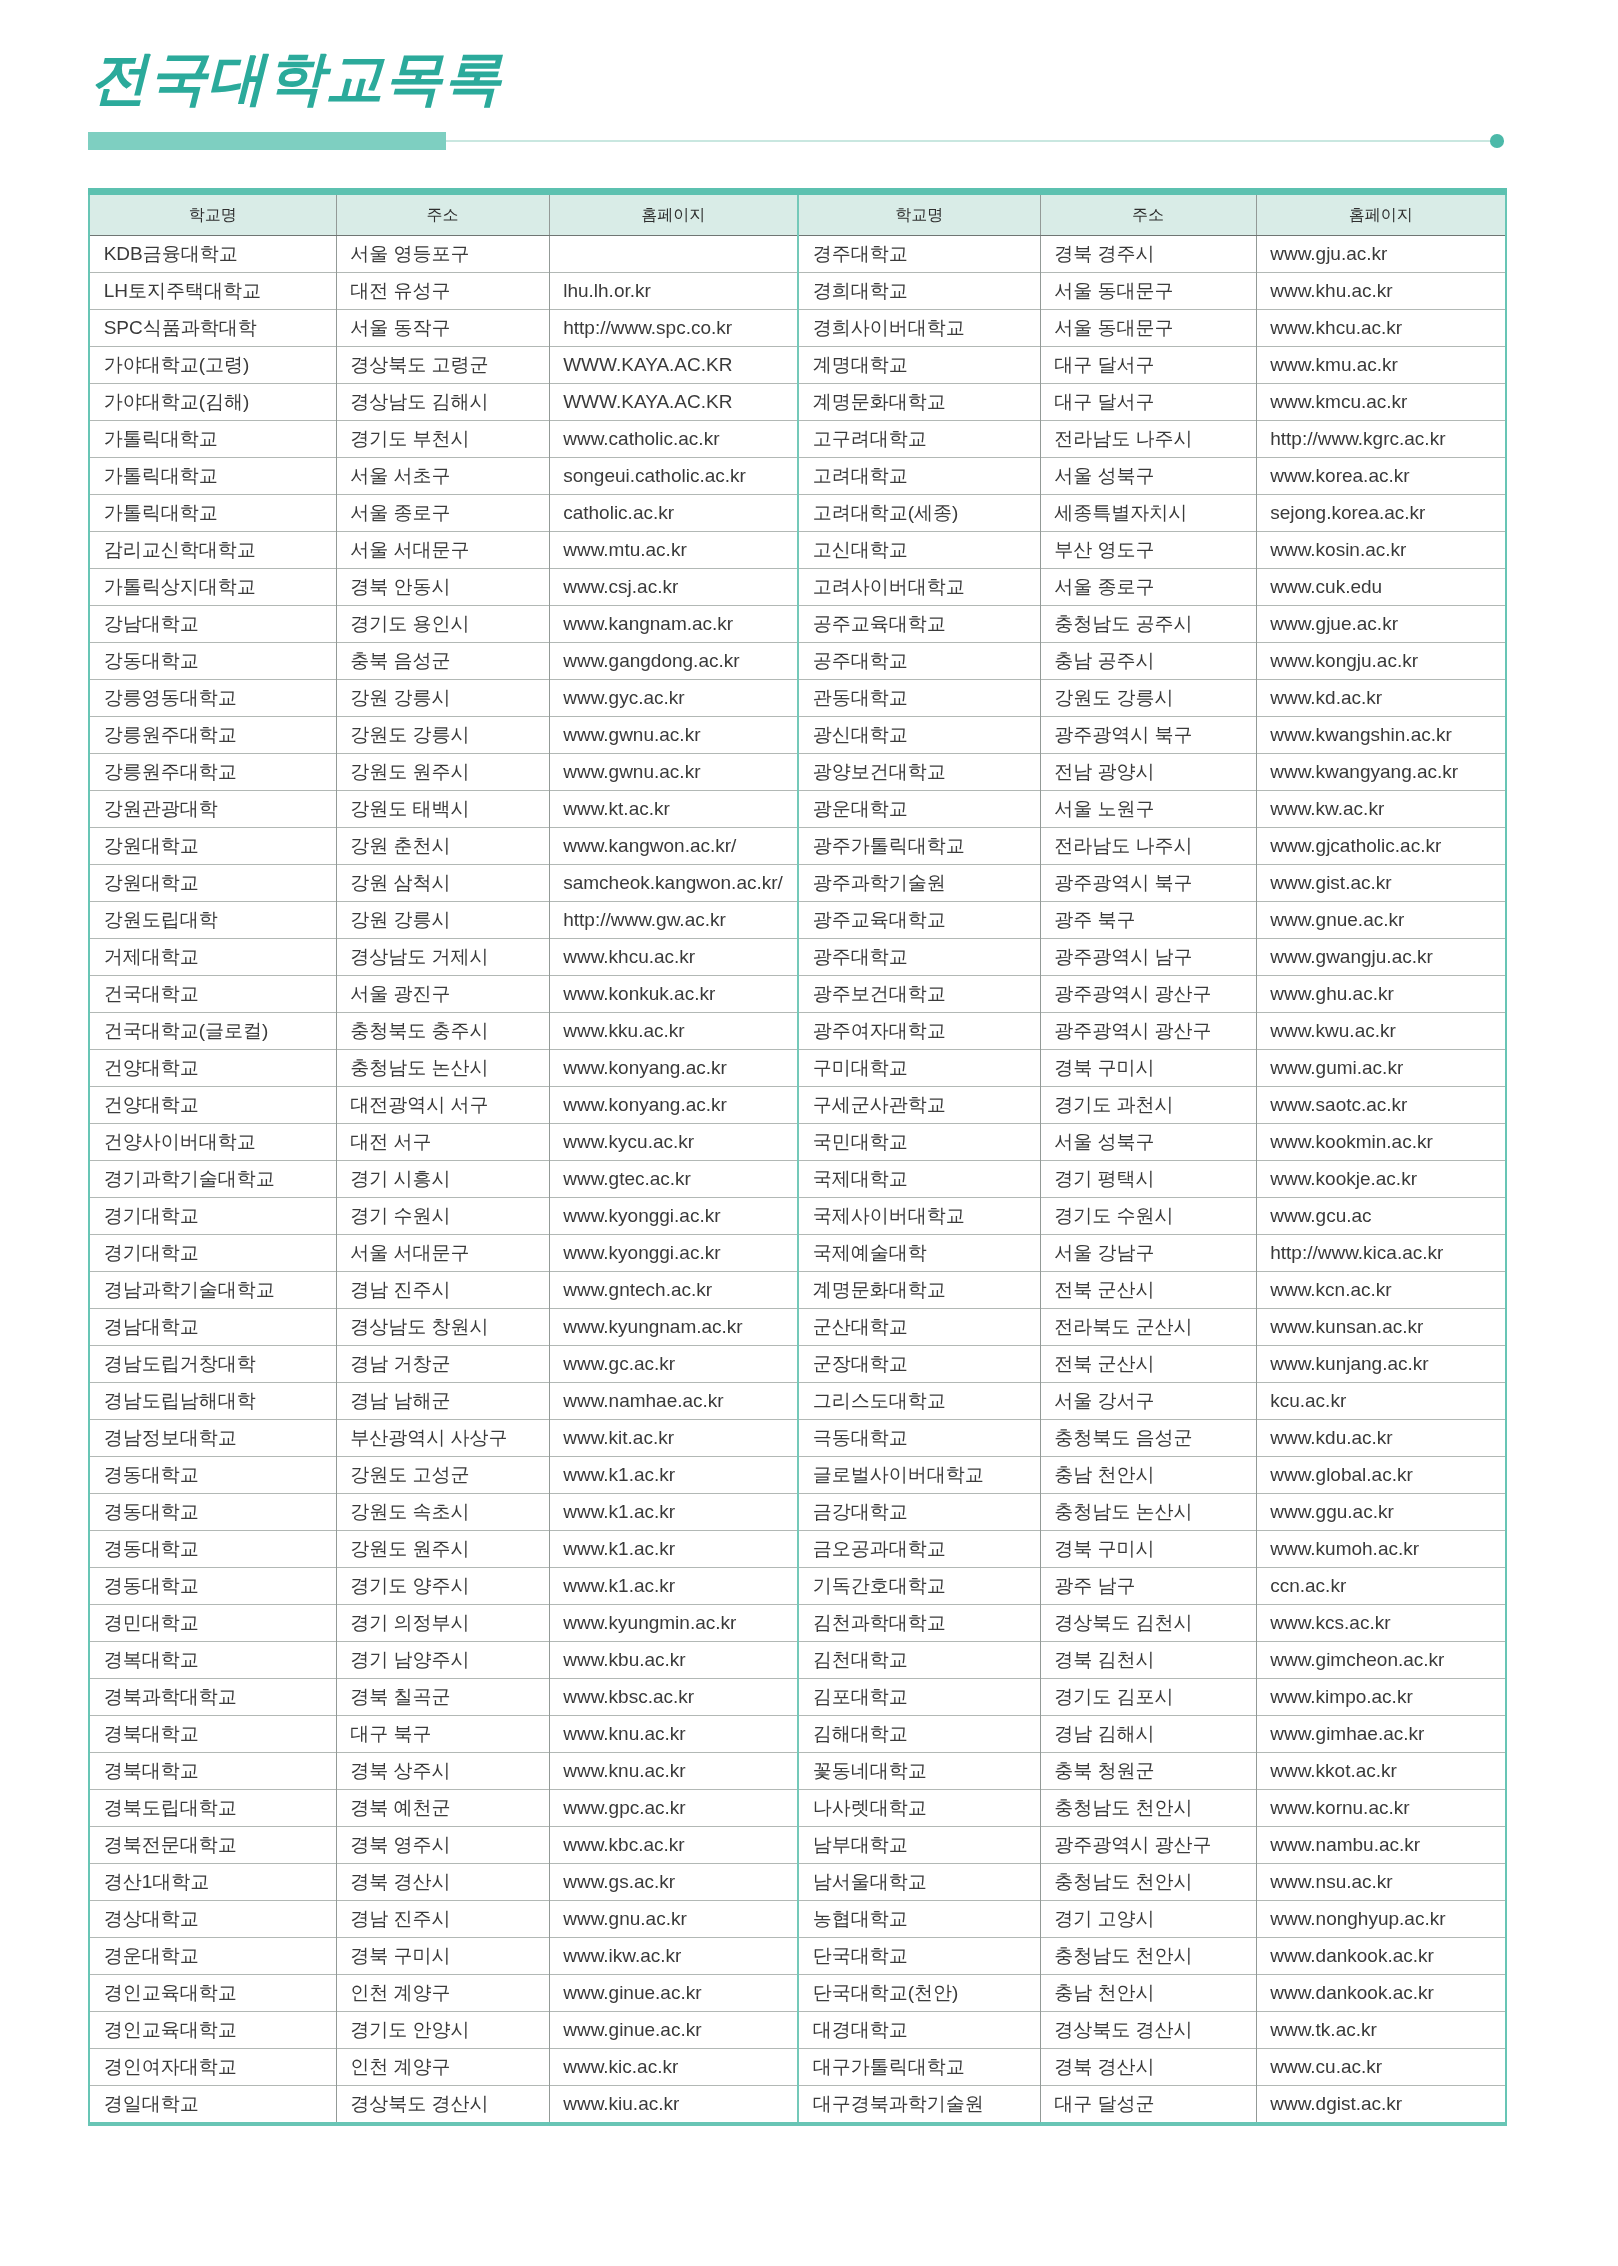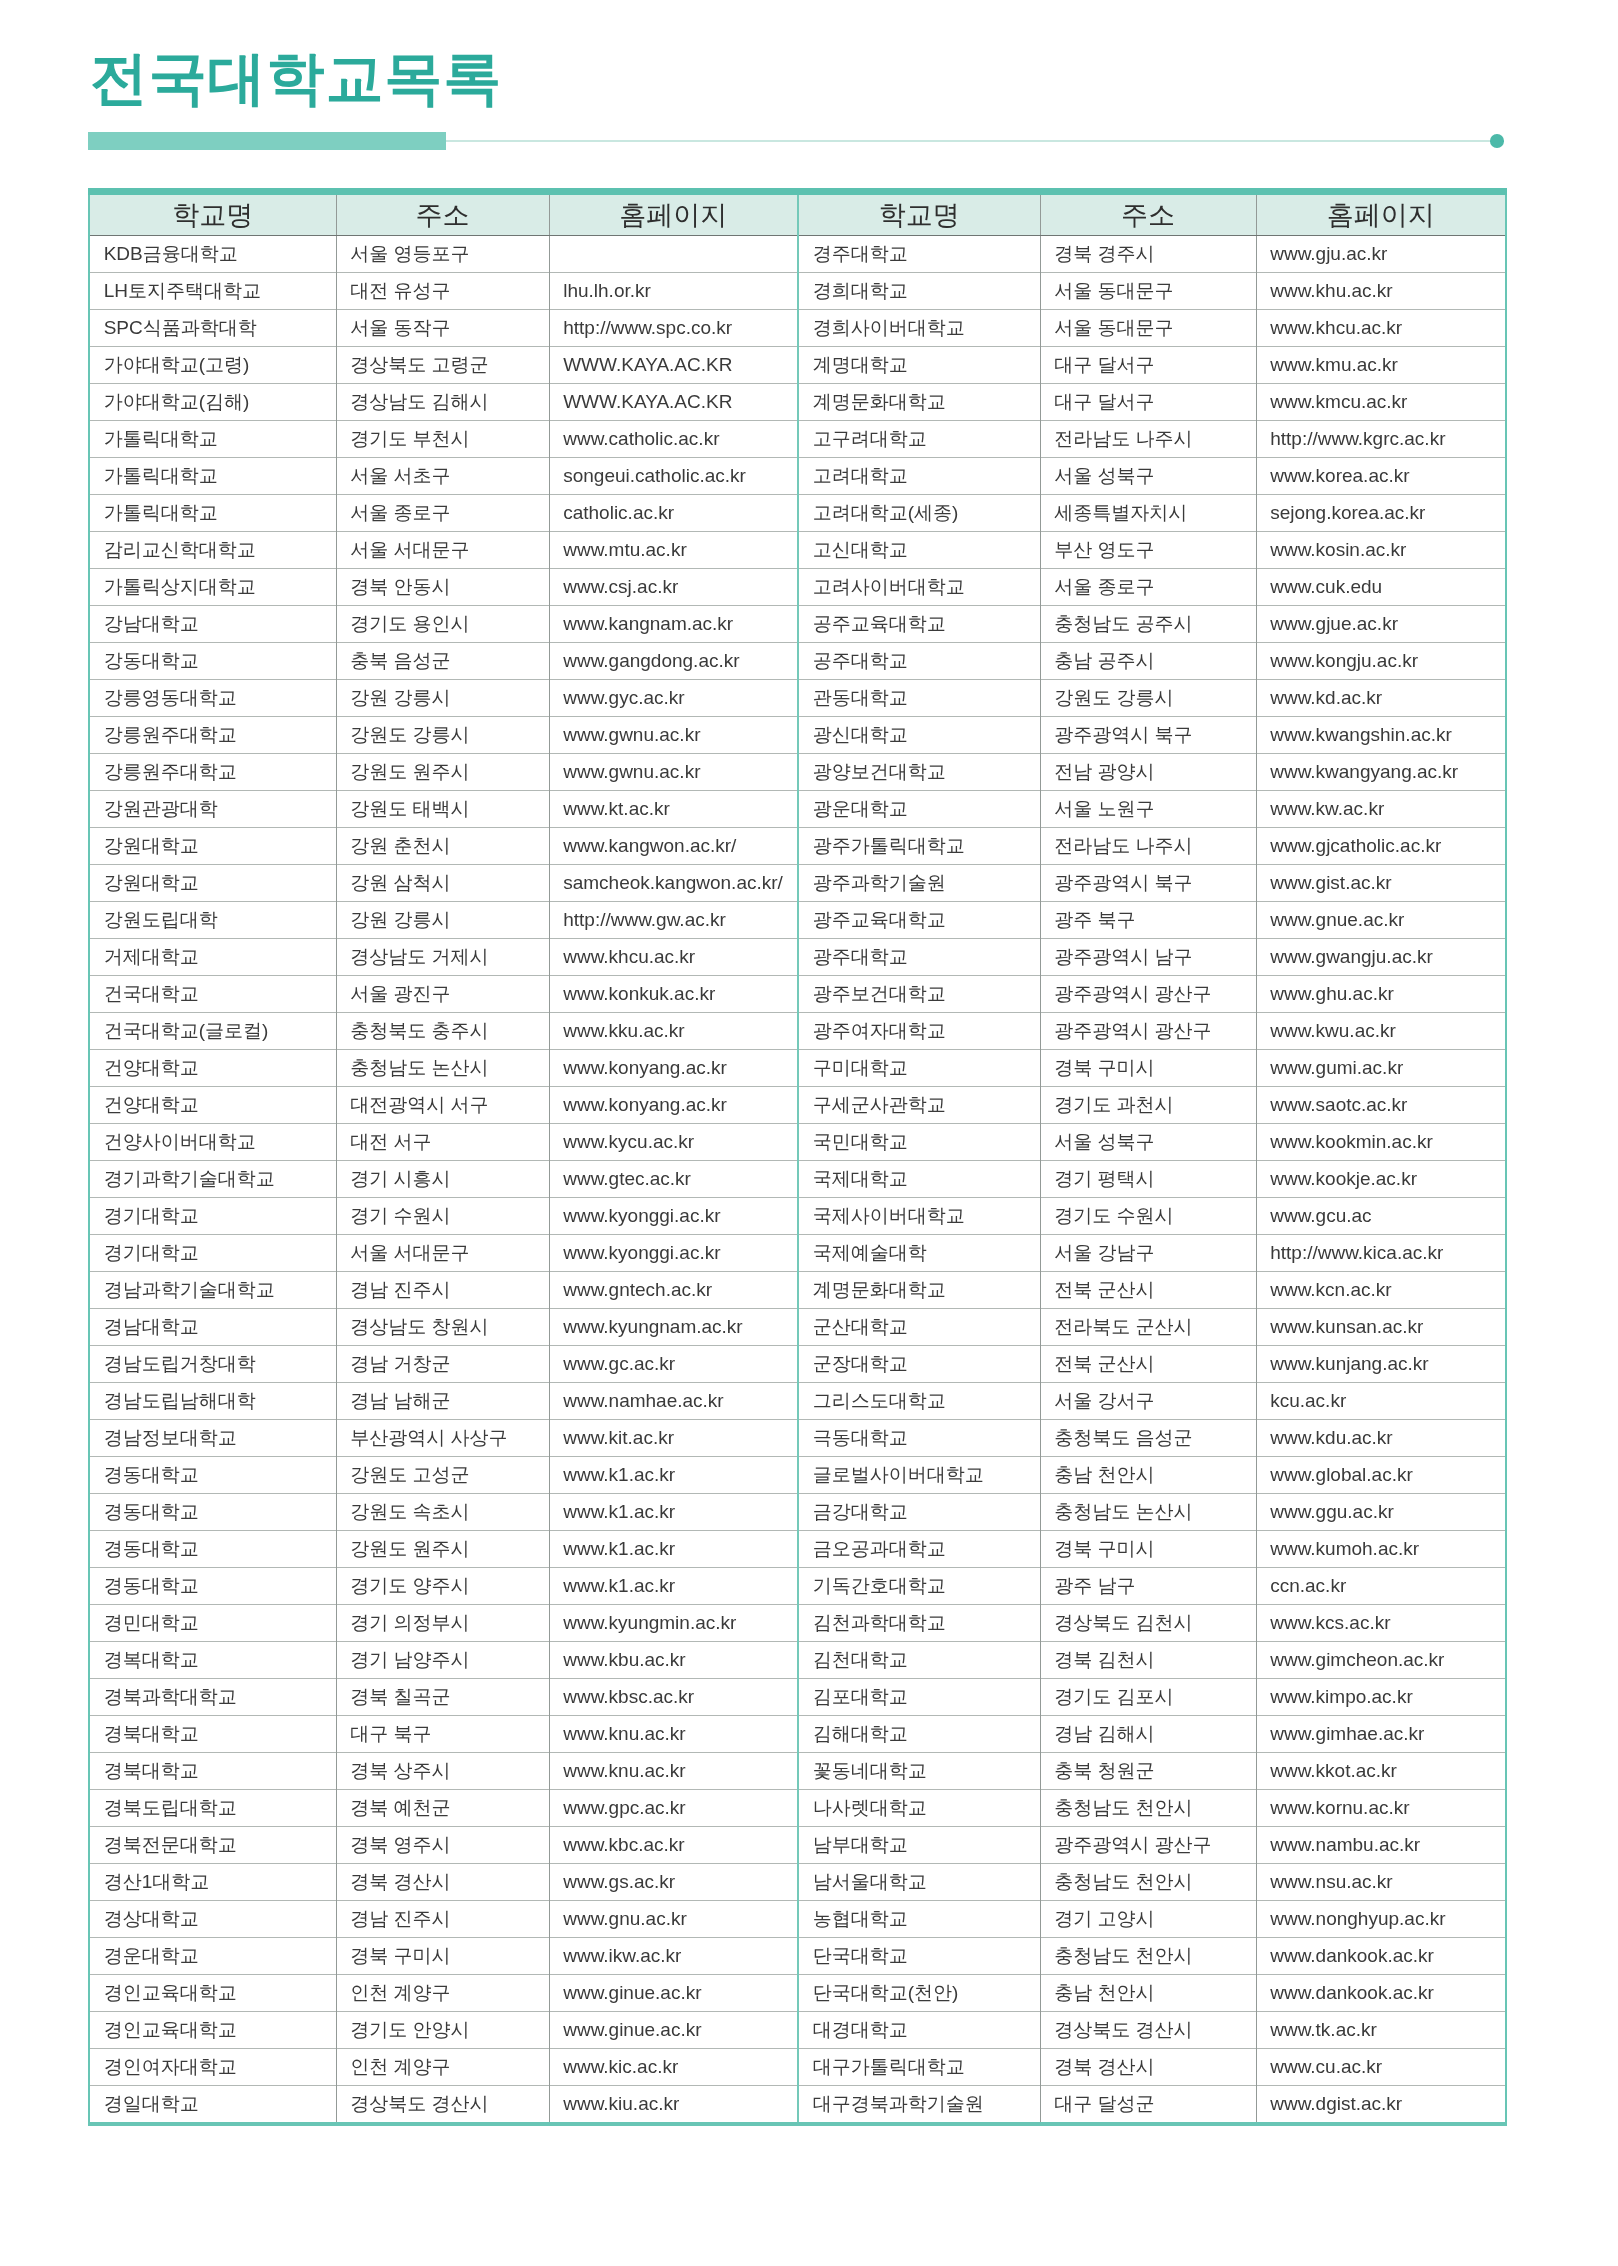--- a/index.html
+++ b/index.html
@@ -5,39 +5,39 @@
   html,body { margin:0; padding:0; }
   body {
     width:1618px; height:2266px; background:#ffffff; position:relative;
     font-family:"Liberation Sans","DejaVu Sans",sans-serif;
     -webkit-font-smoothing:antialiased;
   }
   .content { position:absolute; left:88px; top:0; width:1416px; }
 
   .page-title {
     margin:46px 0 0 1.8px; font-size:58px; line-height:1.1; font-weight:bold;
-    color:#2baa9b; letter-spacing:0.9px;
+    color:#2baa9b; letter-spacing:0.9px;font-style:italic;
   }
 
   .deco { display:flex; align-items:center; margin-top:22px; height:18.3px; }
   .deco-bar  { width:358px; height:18.3px; background:#7ecfc1; flex:0 0 auto; }
   .deco-line { flex:1 1 auto; height:2.7px; background:#c9e7e0; }
   .deco-dot  { width:13.7px; height:13.7px; border-radius:50%; background:#4cb9a9; flex:0 0 auto; }
 
   table.univ {
     margin-top:38px; width:1416px; table-layout:fixed; border-collapse:collapse;
     border-left:2.7px solid #68c5b5; border-right:2.7px solid #68c5b5;
     border-top:7.3px solid #5cc1b0; border-bottom:4.6px solid #68c5b5;
   }
   col.c-name { width:247px; } col.c-addr { width:213px; } col.c-url { width:249px; }
   col.c-name2 { width:242px; } col.c-addr2 { width:216px; } col.c-url2 { width:250px; }
 
   .univ th {
     height:38px; background:#d9ece7; color:#2e2e2e;
-    font-size:27px; font-weight:normal; text-align:center;
+    font-size:16px; font-weight:normal; text-align:center;
     border-bottom:1.8px solid #6f7573; border-left:0.9px solid #939a97;
   }
   .univ td {
     height:36px; font-size:19px; color:#3a3a3a; text-align:left;
     padding:0 5.5px 0 13.7px; white-space:nowrap; overflow:hidden;
     border-top:0.9px solid #b2b8b5; border-left:0.9px solid #939a97;
     vertical-align:middle;
   }
   .univ th:first-child, .univ td:first-child { border-left:none; }
   .univ th.group-divider, .univ td.group-divider { border-left:2.7px solid #74c9b9; }

